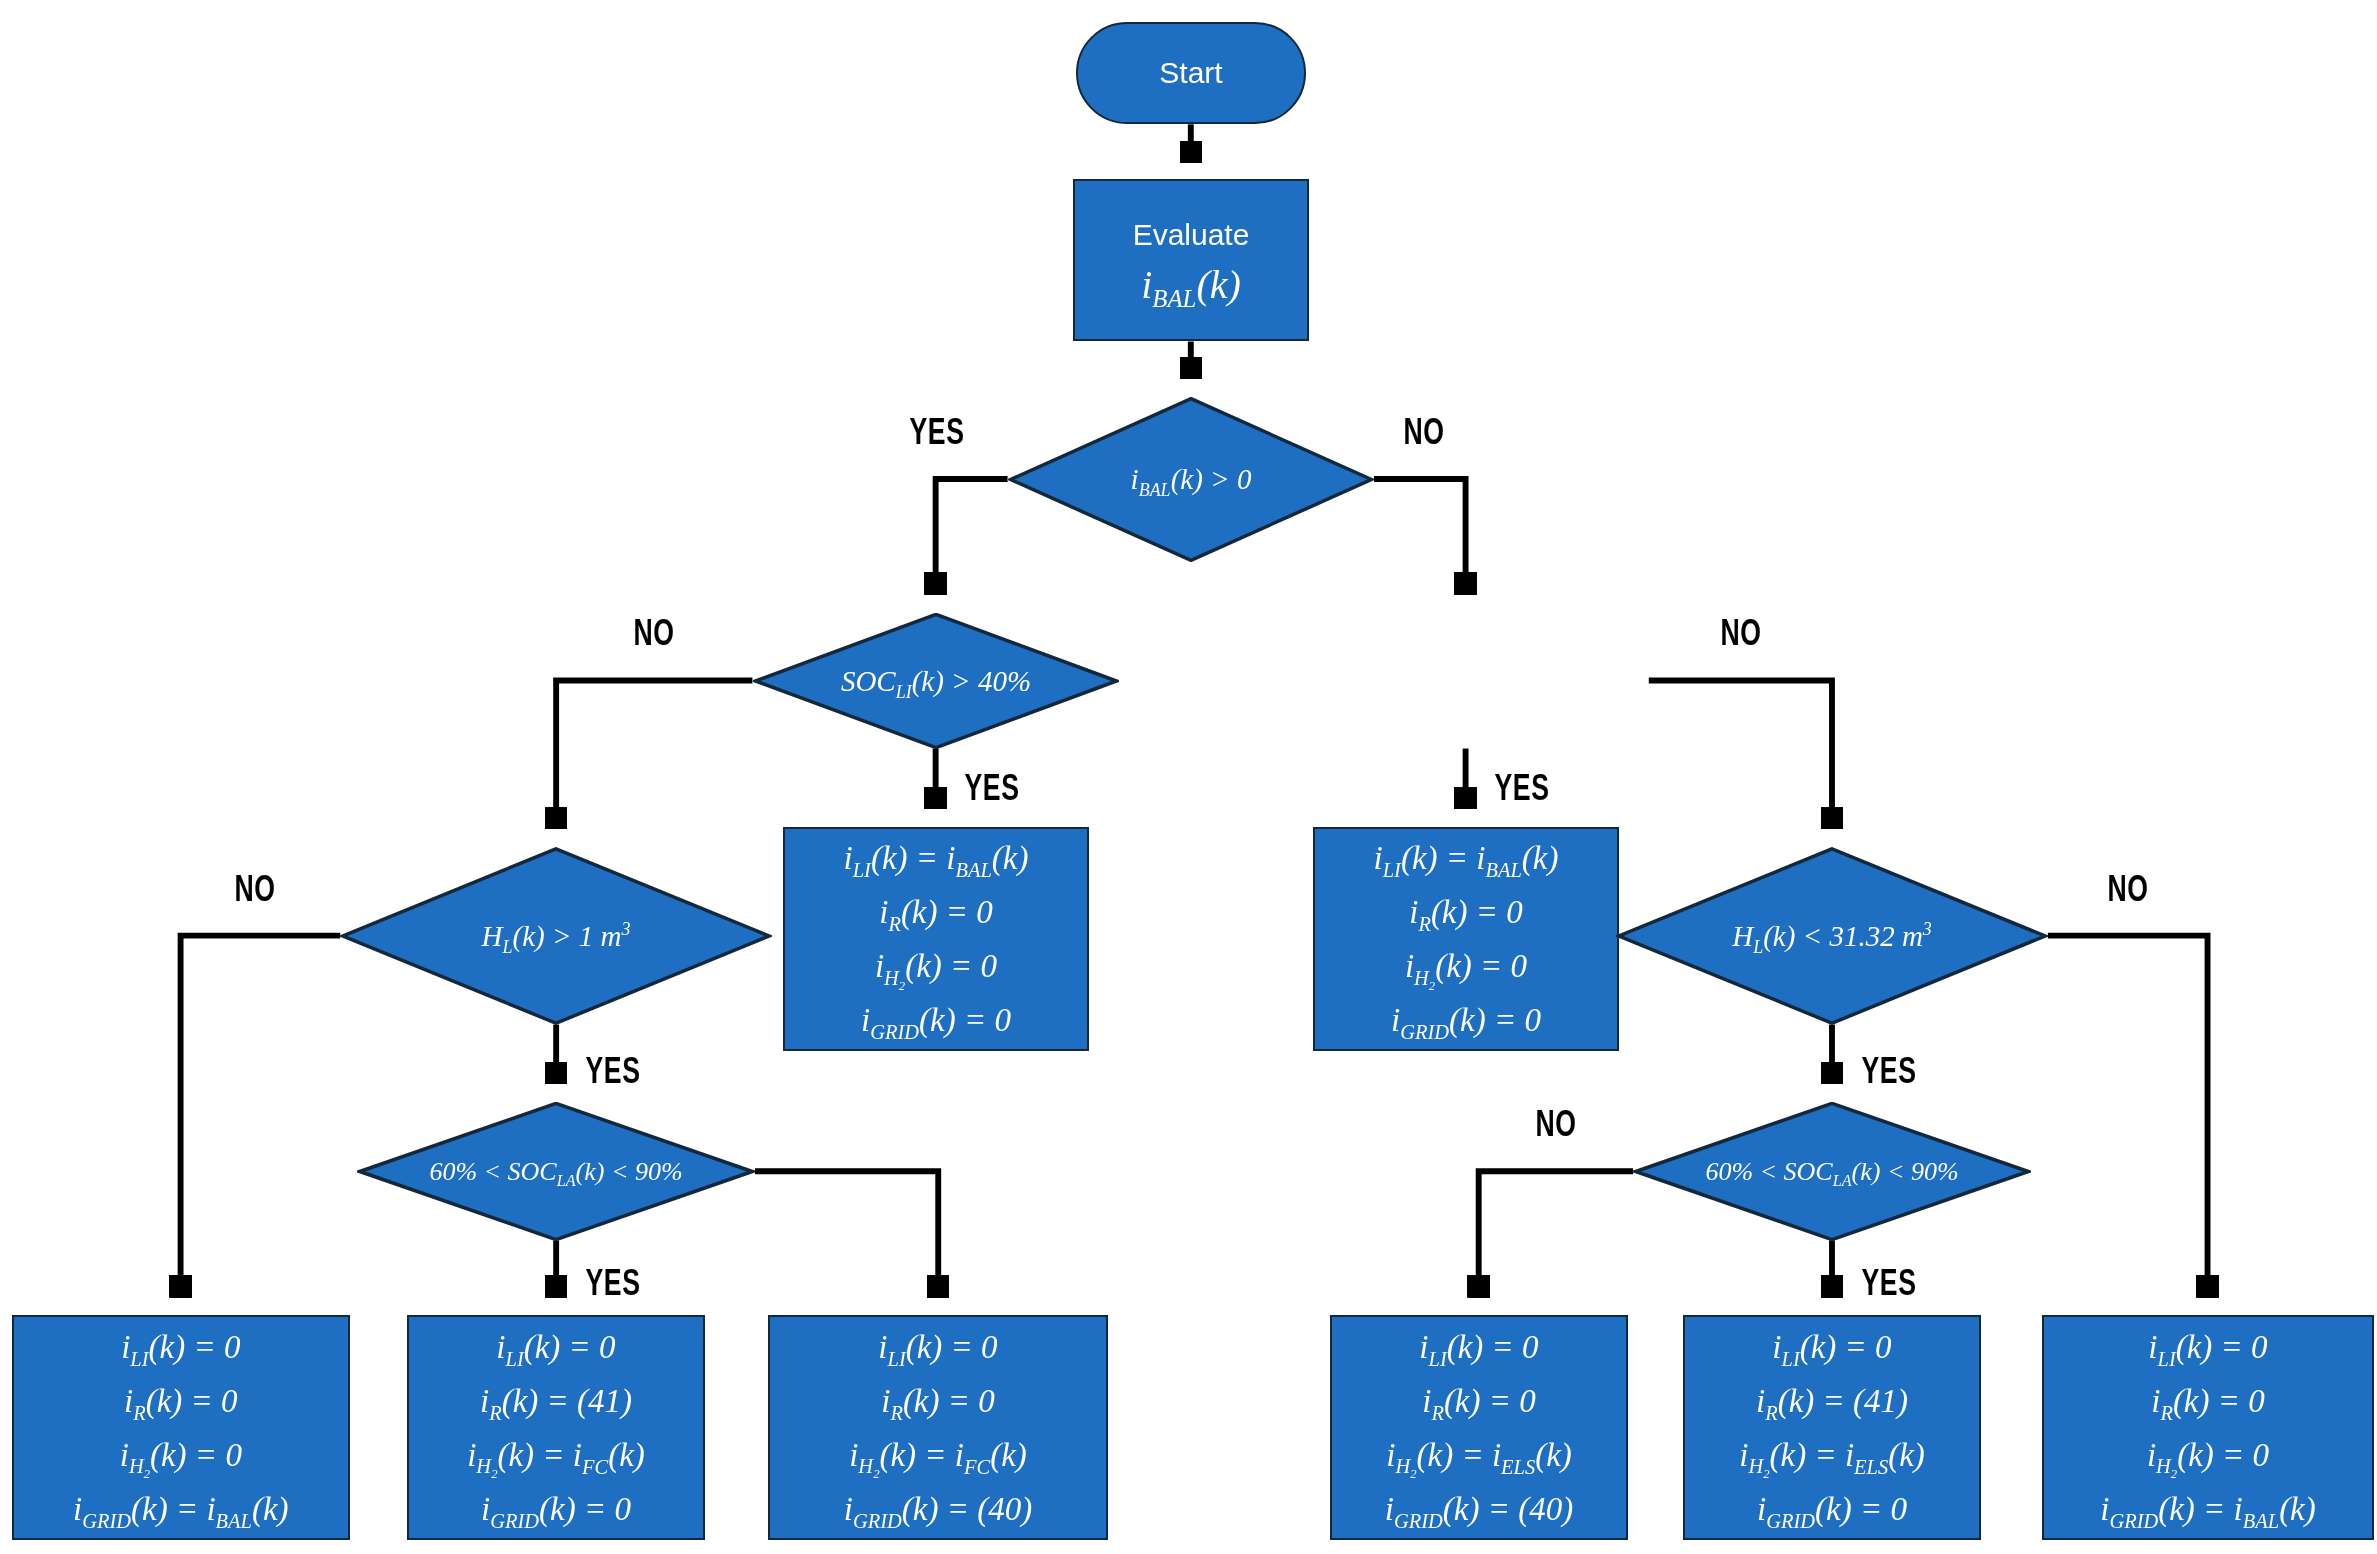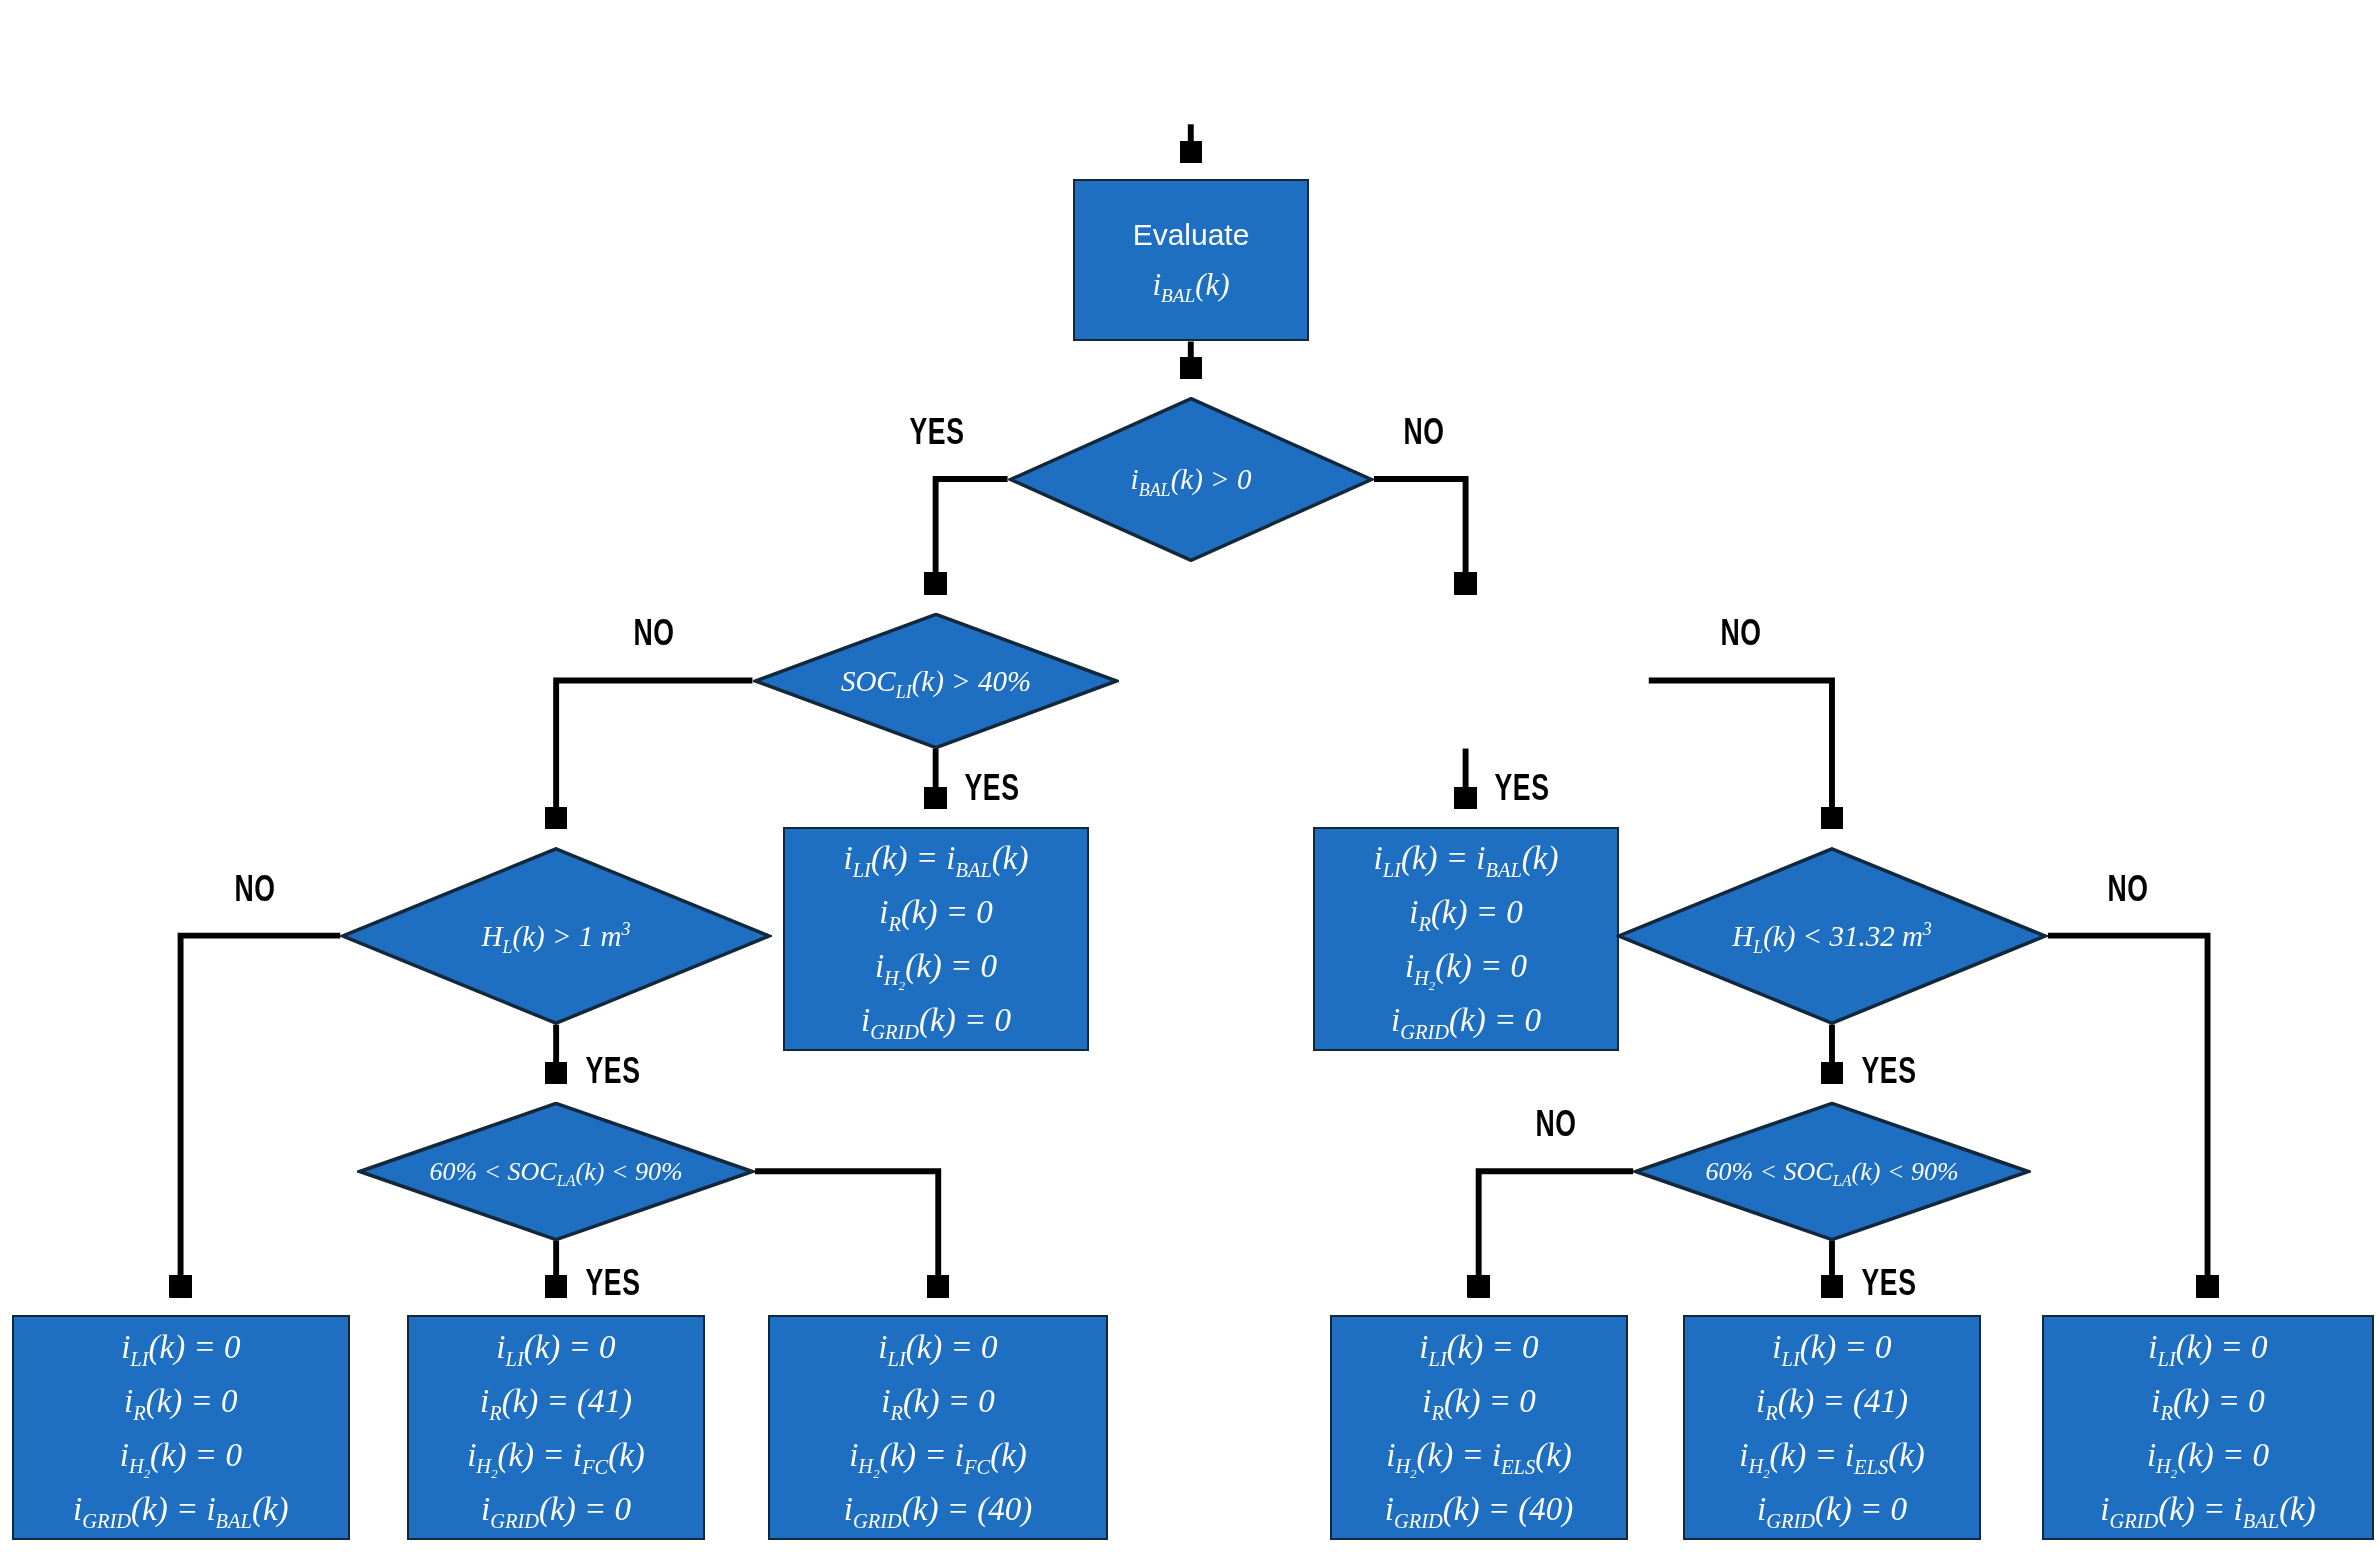--- a/index.html
+++ b/index.html
@@ -27,21 +27,21 @@
     background:var(--blue);
     border:2.6px solid var(--border);
     border-radius:51px;
     font-size:30px;
   }
   .rect{
     background:var(--blue);
     border:2.6px solid var(--border);
   }
   .rect .plain{font-size:30px;line-height:50px;text-align:center;}
-  .rect .math{font-size:31px;line-height:50px;}
+  .rect .math{font-size:40px;line-height:50px;}
 
   .diamond{background:transparent;}
   .diamond svg.dshape{position:absolute;left:0;top:0;width:100%;height:100%;}
   .diamond polygon{fill:var(--blue);stroke:var(--border);stroke-width:3.5;}
   .diamond .dtext{position:relative;z-index:1;padding:0 26px;}
 
   .math{
     font-family:"Liberation Serif",serif;
     font-style:italic;
   }
@@ -90,20 +90,23 @@
     <path d="M850,1896 V1978" marker-end="url(#arr)"></path>
     <path d="M1154,1790 H1434 V1978" marker-end="url(#arr)"></path>
     <path d="M2520,1040 H2800 V1262" marker-end="url(#arr)"></path>
     <path d="M2240,1144 V1232" marker-end="url(#arr)"></path>
     <path d="M3130,1430 H3374 V1978" marker-end="url(#arr)"></path>
     <path d="M2800,1566 V1652" marker-end="url(#arr)"></path>
     <path d="M2496,1790 H2260 V1978" marker-end="url(#arr)"></path>
     <path d="M2800,1896 V1978" marker-end="url(#arr)"></path>
   </svg>
 
+  <div class="node stadium" style="left:1076px;top:22px;width:230px;height:102px;">
+    <span>Start</span>
+  </div>
 
   <div class="node rect" style="left:1073px;top:179px;width:236px;height:162px;">
     <div class="plain">Evaluate</div>
     <div class="math">i<sub>BAL</sub>(k)</div>
   </div>
 
   <div class="node diamond" style="left:1008px;top:397px;width:366px;height:165px;">
     <svg class="dshape" viewBox="0 0 100 100" preserveAspectRatio="none">
       <polygon points="50,1 99.3,50 50,99 0.7,50" vector-effect="non-scaling-stroke"></polygon>
     </svg>

